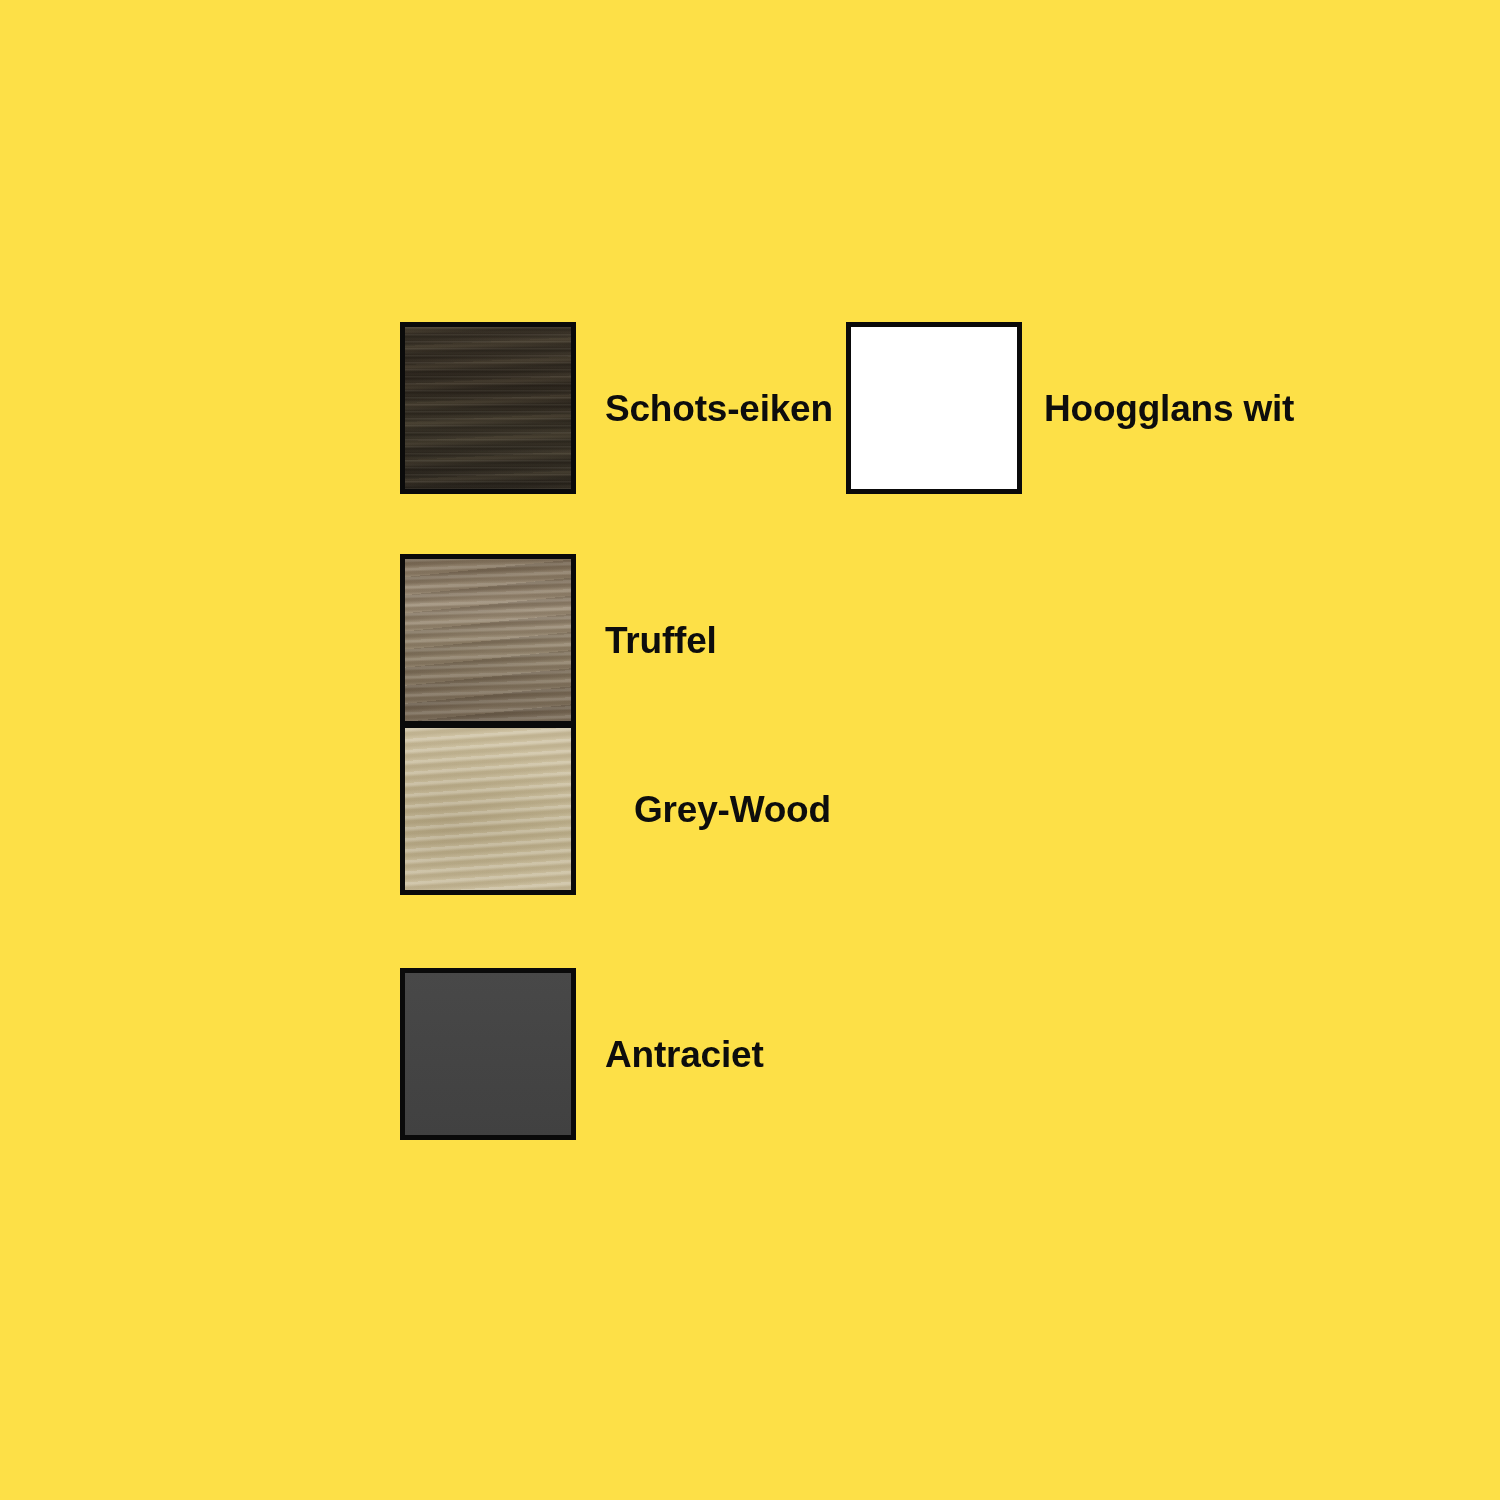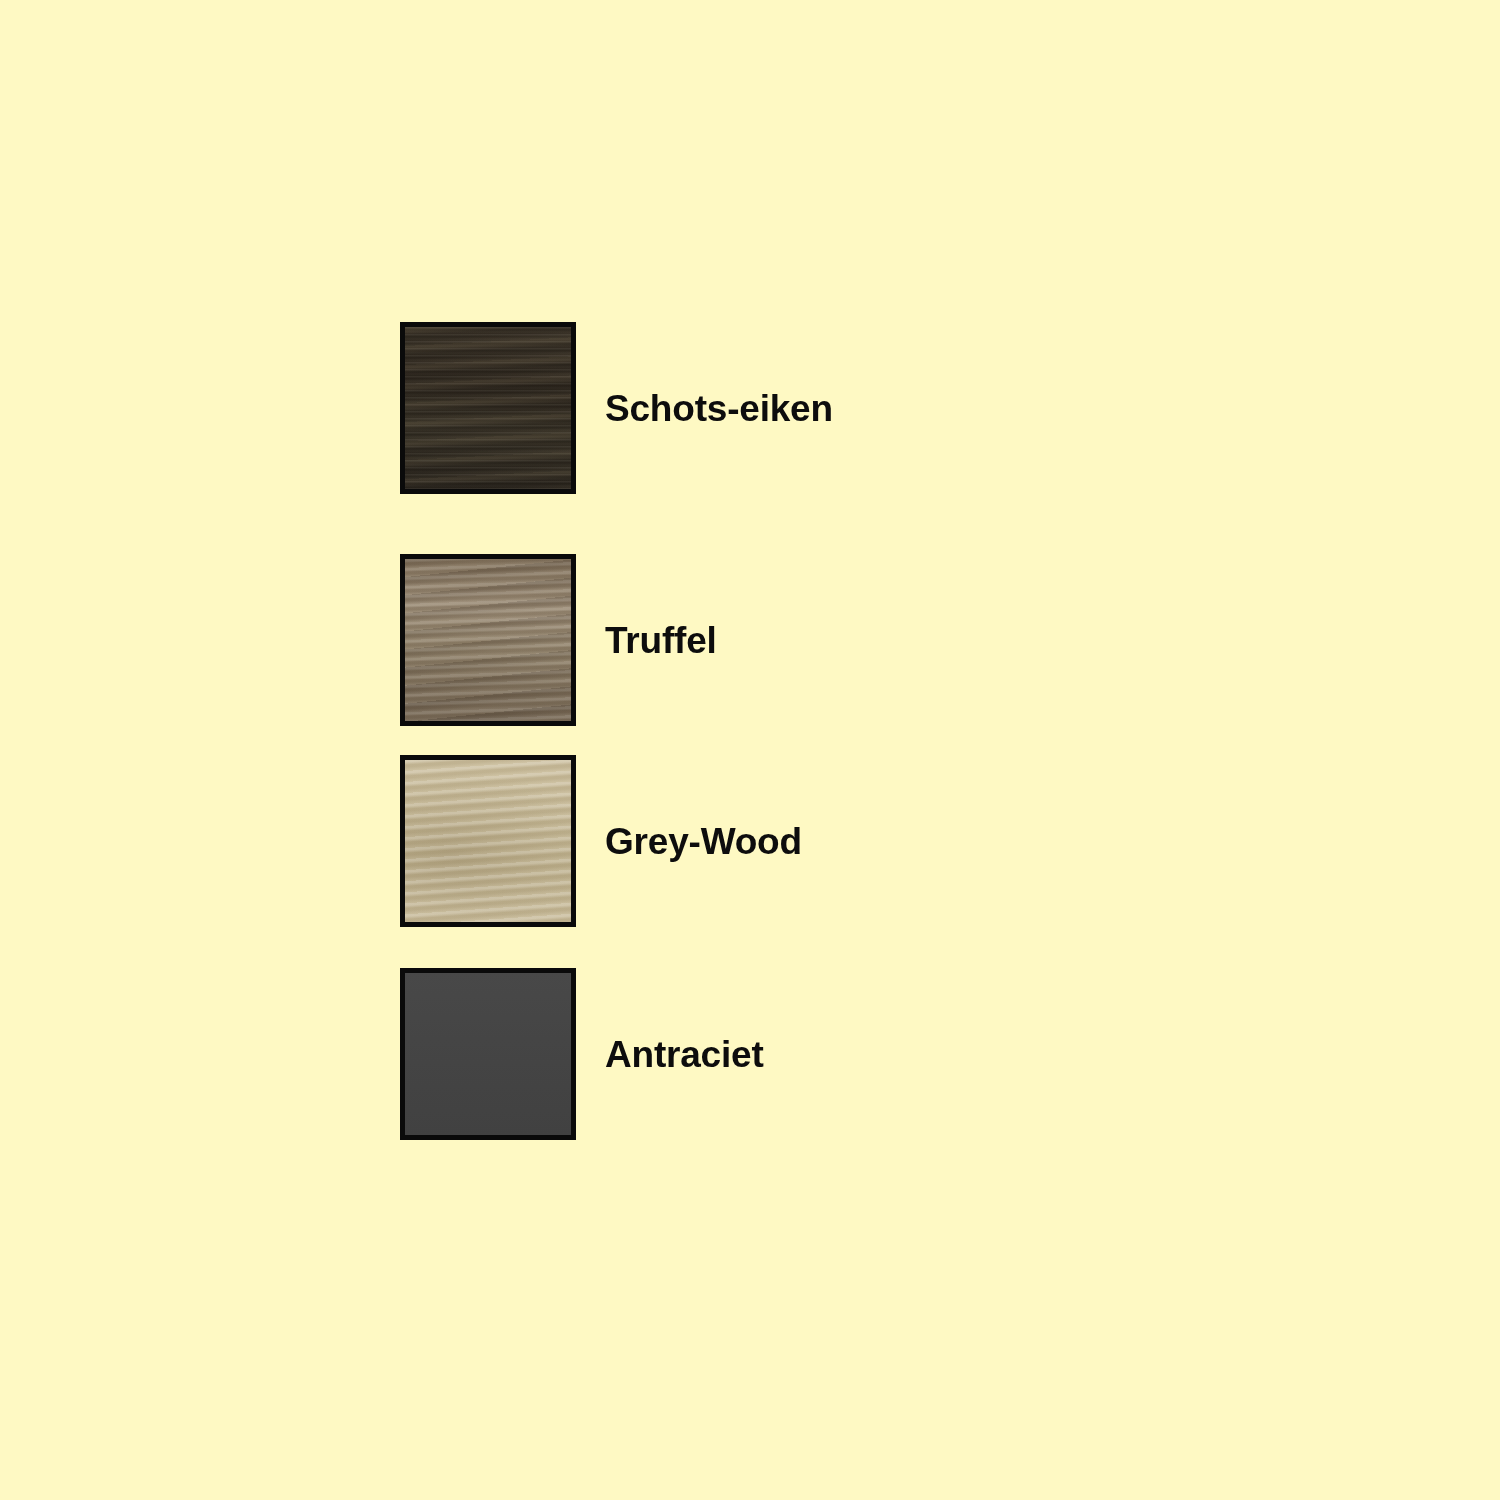--- a/index.html
+++ b/index.html
@@ -11,37 +11,37 @@
     width: 1500px;
     height: 1500px;
     font-family: "Liberation Sans", sans-serif;
     -webkit-font-smoothing: antialiased;
   }
 
   #swatch-board {
     position: relative;
     width: 1500px;
     height: 1500px;
-    background: #fef9c3;
+    background: #fde047;
   }
 
   .swatch-row {
     position: absolute;
     display: flex;
     align-items: center;
   }
 
   
   .col-left  { left: 400px; }
   .col-right { left: 846px; }
 
   
   .row-1 { top: 322px; }
   .row-2 { top: 554px; }
-  .row-3 { top: 755px; }
+  .row-3 { top: 723px; gap: 29px; }
   .row-4 { top: 968px; text-align: right; }
 
   .swatch-chip {
     width: 166px;
     height: 162px;
     border: 5px solid #0a0a0a;
     box-sizing: content-box;
     flex: 0 0 auto;
     position: relative;
     overflow: hidden;
@@ -186,20 +186,26 @@
 
 <div id="swatch-board">
 
   <div class="swatch-row col-left row-1">
     <div class="swatch-chip mat-schots-eiken">
       <div class="grain"></div>
     </div>
     <div class="swatch-label">Schots-eiken</div>
   </div>
 
+  <div class="swatch-row col-right row-1">
+    <div class="swatch-chip mat-hoogglans-wit">
+      <div class="grain"></div>
+    </div>
+    <div class="swatch-label">Hoogglans wit</div>
+  </div>
 
   <div class="swatch-row col-left row-2">
     <div class="swatch-chip mat-truffel">
       <div class="grain"></div>
     </div>
     <div class="swatch-label">Truffel</div>
   </div>
 
 
   <div class="swatch-row col-left row-3">

